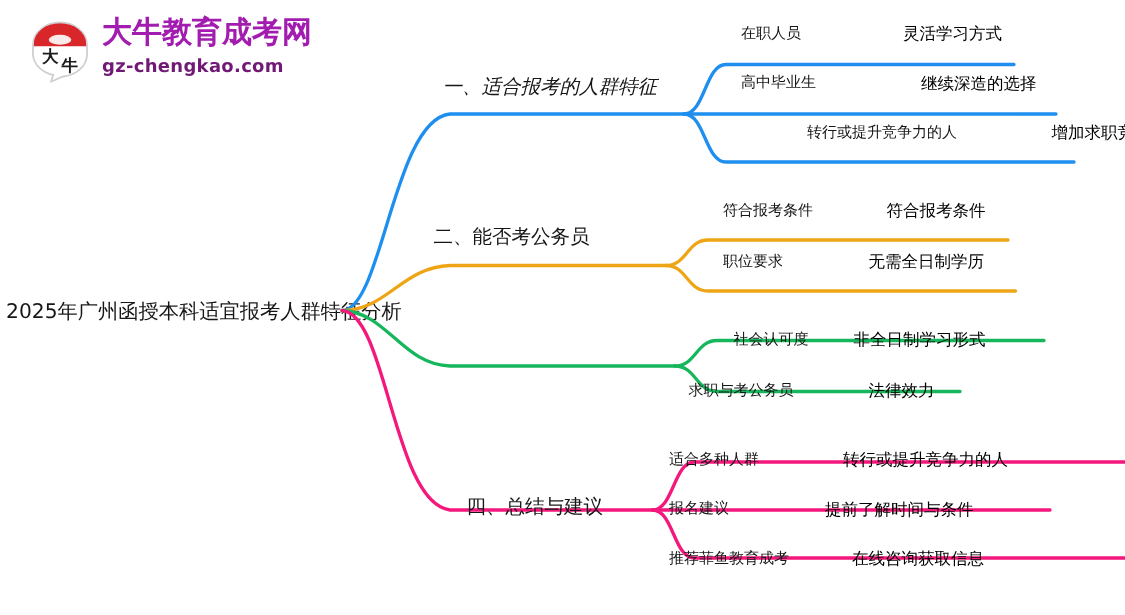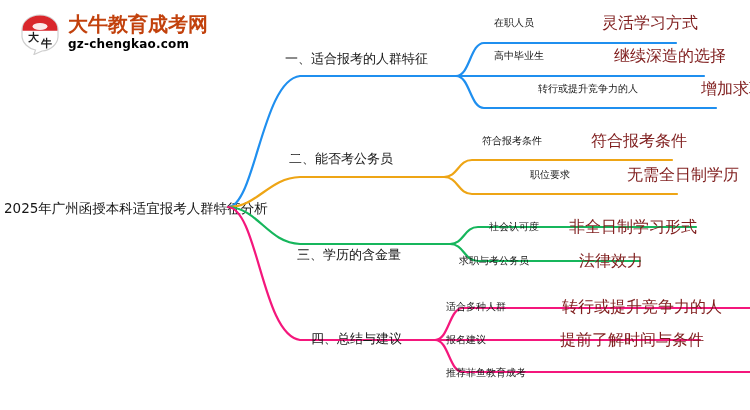--- a/index.html
+++ b/index.html
@@ -33,29 +33,30 @@
   }
   #logo-text-wrap {
     position: absolute;
     left: 50px;
     top: 2px;
     width: 165px;
   }
   .logo-title {
     font-size: 20px;
     font-weight: bold;
-    color: #c2410c;
+    color: #a21caf;
     letter-spacing: 0px;
     line-height: 24px;
     white-space: nowrap;
+    font-family: Liberation Mono, monospace;
   }
   .logo-sub {
     font-size: 12px;
     font-weight: bold;
-    color: #000000;
+    color: #701a75;
     letter-spacing: 0.2px;
     line-height: 16px;
     white-space: nowrap;
   }
 
   
   #root-node {
     position: absolute;
     left: 4px;
     top: 198px;
@@ -97,22 +98,22 @@
     display: flex;
     align-items: center;
     white-space: nowrap;
   }
   .leaf-key {
     font-size: 10px;
     color: #161616;
     line-height: 18px;
   }
   .leaf-val {
-    font-size: 16px;
-    color: #7f1d1d;
+    font-size: 11px;
+    color: #000000;
     line-height: 18px;
   }
 </style>
 </head>
 <body>
 
 <div id="root-canvas">
 
   <div id="logo">
     <div id="logo-mark">
@@ -148,21 +149,21 @@
     <path d="M228 207 C258 208 268 243 300 244 L450 244" fill="none" stroke="#16b65c" stroke-width="2.2" stroke-linecap="round"></path>
     <path d="M450 244 C464 244 464 227 478 227 L696 227" fill="none" stroke="#16b65c" stroke-width="2.2" stroke-linecap="round"></path>
     <path d="M450 244 C464 244 464 261 478 261 L640 261" fill="none" stroke="#16b65c" stroke-width="2.2" stroke-linecap="round"></path>
 
     <path d="M228 207 C258 209 262 335 300 340 L435 340" fill="none" stroke="#f4177c" stroke-width="2.2" stroke-linecap="round"></path>
     <path d="M435 340 C449 340 449 308 463 308 L757 308" fill="none" stroke="#f4177c" stroke-width="2.2" stroke-linecap="round"></path>
     <path d="M435 340 L700 340" fill="none" stroke="#f4177c" stroke-width="2.2" stroke-linecap="round"></path>
     <path d="M435 340 C449 340 449 372 463 372 L757 372" fill="none" stroke="#f4177c" stroke-width="2.2" stroke-linecap="round"></path>
   </svg>
 
-  <div class="branch-label" style="left:285px; top:50px;">
+  <div class="branch-label" style="left:295px; top:50px;font-style:italic;">
     <span>一、适合报考的人群特征</span>
   </div>
 
   <div class="leaf-row" style="left:494px; top:12px;">
     <span class="leaf-key" style="width:108px;">在职人员</span>
     <span class="leaf-val">灵活学习方式</span>
   </div>
 
   <div class="leaf-row" style="left:494px; top:45px;justify-content:space-between;">
     <span class="leaf-key" style="width:120px;">高中毕业生</span>
@@ -177,49 +178,47 @@
   <div class="branch-label" style="left:289px; top:150px;">
     <span>二、能否考公务员</span>
   </div>
 
   <div class="leaf-row" style="left:482px; top:130px;">
     <span class="leaf-key" style="width:109px;">符合报考条件</span>
     <span class="leaf-val">符合报考条件</span>
   </div>
 
   <div class="leaf-row" style="left:482px; top:164px;">
-    <span class="leaf-key" style="width:97px;margin-left:48px;">职位要求</span>
+    <span class="leaf-key" style="width:97px;">职位要求</span>
     <span class="leaf-val">无需全日制学历</span>
   </div>
 
-  <div class="branch-label" style="left:297px; top:246px;">
-    <span>三、学历的含金量</span>
-  </div>
 
   <div class="leaf-row" style="left:459px; top:216px;text-align:center;">
     <span class="leaf-key" style="width:110px;">社会认可度</span>
     <span class="leaf-val">非全日制学习形式</span>
   </div>
 
   <div class="leaf-row" style="left:459px; top:250px;">
     <span class="leaf-key" style="width:120px;">求职与考公务员</span>
     <span class="leaf-val">法律效力</span>
   </div>
 
-  <div class="branch-label" style="left:311px; top:330px;">
+  <div class="branch-label" style="left:311px; top:330px;font-family:Liberation Mono, monospace;">
     <span>四、总结与建议</span>
   </div>
 
   <div class="leaf-row" style="left:446px; top:296px;">
     <span class="leaf-key" style="width:116px;">适合多种人群</span>
     <span class="leaf-val">转行或提升竞争力的人</span>
   </div>
 
-  <div class="leaf-row" style="left:446px; top:329px;gap:10px;">
+  <div class="leaf-row" style="left:446px; top:329px;">
     <span class="leaf-key" style="width:104px;">报名建议</span>
     <span class="leaf-val">提前了解时间与条件</span>
   </div>
 
   <div class="leaf-row" style="left:446px; top:362px;">
     <span class="leaf-key" style="width:122px;">推荐菲鱼教育成考</span>
+    <span class="leaf-val">在线咨询获取信息</span>
   </div>
 
 </div>
 
 </body></html>

